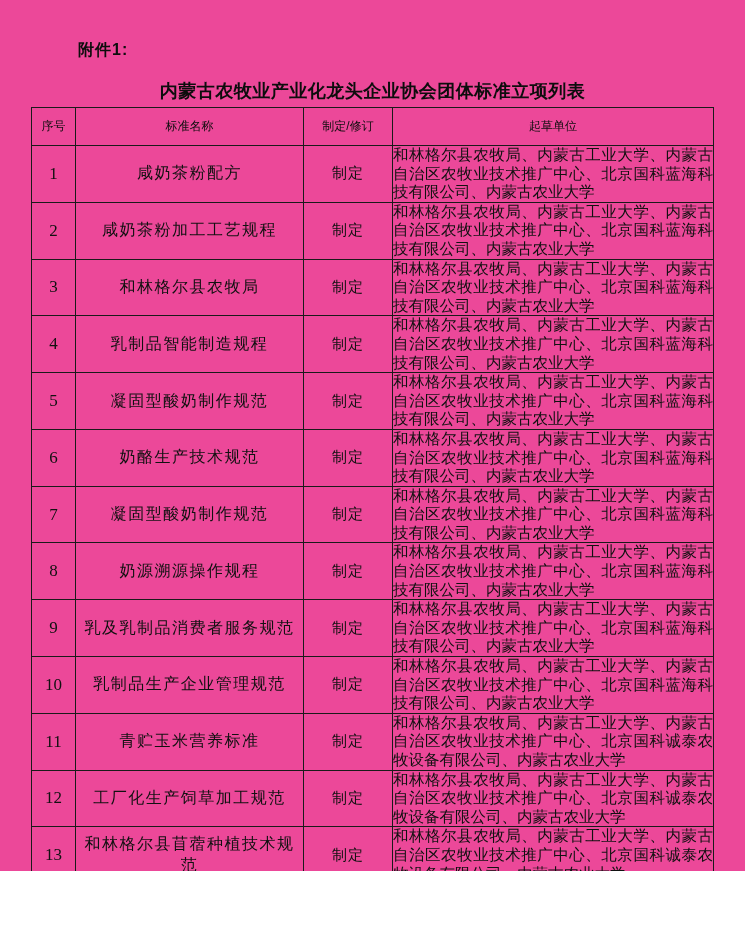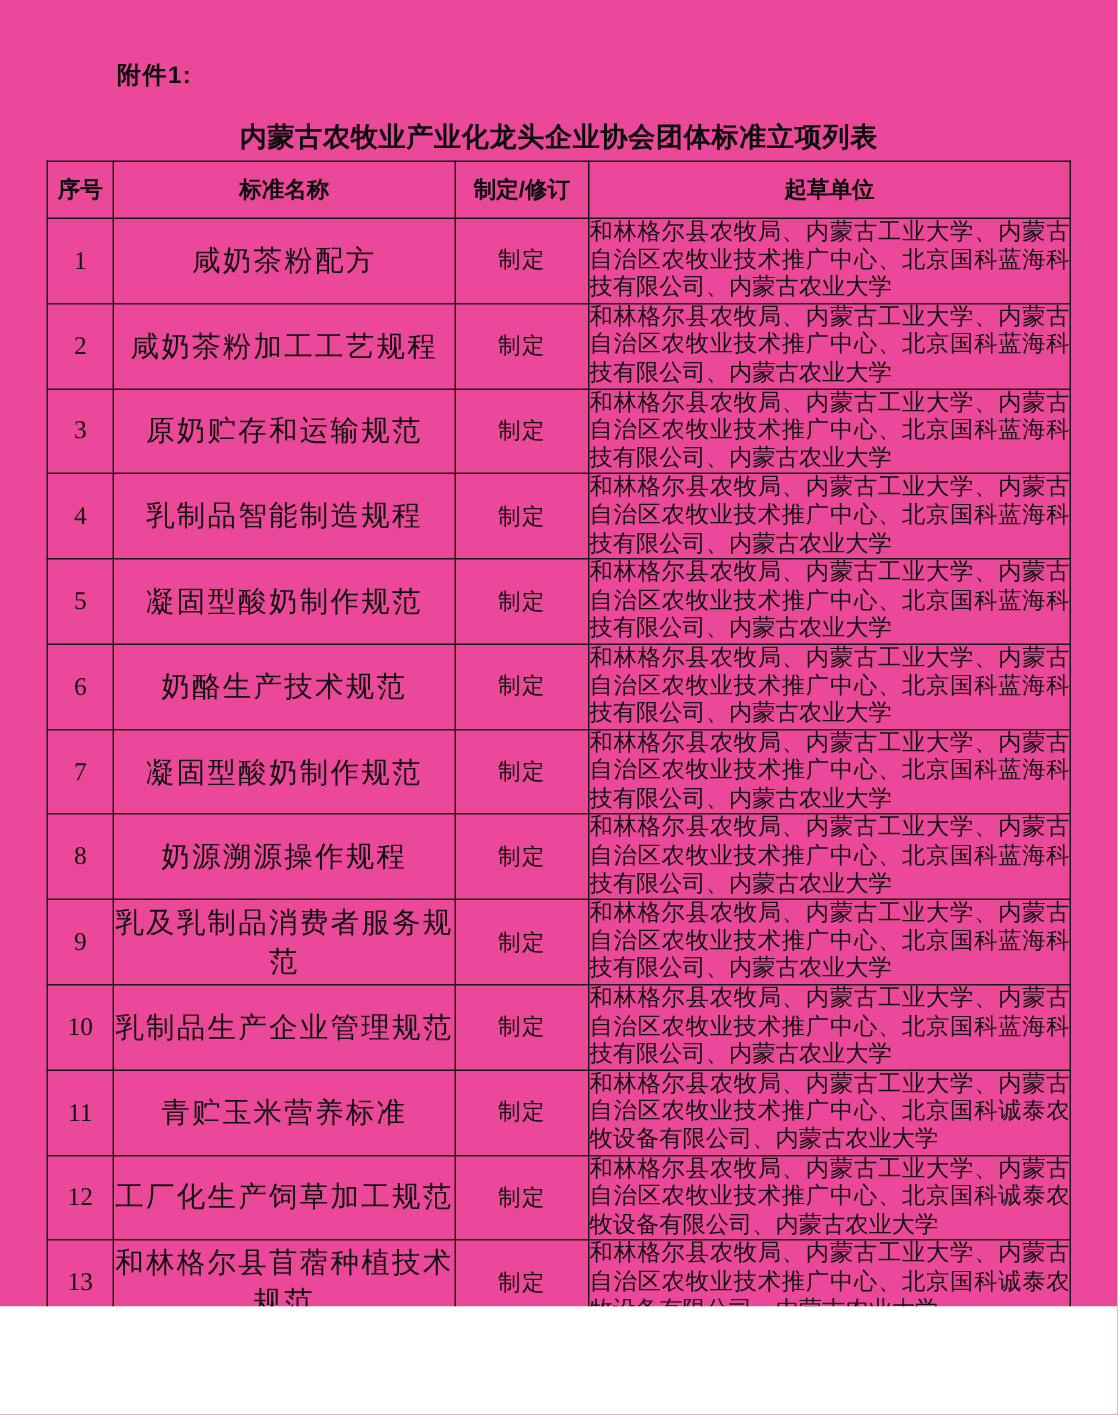--- a/index.html
+++ b/index.html
@@ -53,36 +53,36 @@
   table.standards th,
   table.standards td {
     border: 1.5px solid #1a1a1a;
     padding: 0;
     vertical-align: middle;
     overflow: hidden;
   }
   table.standards thead th {
     height: 37px;
     font-family: "Liberation Sans", sans-serif;
-    font-weight: bold;
-    font-size: 15px;
+    font-weight: normal;
+    font-size: 12px;
     text-align: center;
     color: #0d0d0d;
   }
   table.standards tbody td {
     height: 55.5px;
   }
   td.cell-no {
     text-align: center;
     font-size: 17px;
     font-family: "Liberation Serif", serif;
   }
   td.cell-name {
     text-align: center;
-    font-size: 19px;
+    font-size: 16px;
     letter-spacing: 1.5px;
   }
   td.cell-type {
     text-align: center;
     font-size: 15px;
     letter-spacing: 1px;
   }
   td.cell-drafter {
     font-size: 15.5px;
     line-height: 18.6px;
@@ -135,21 +135,21 @@
         <td class="cell-drafter">和林格尔县农牧局、内蒙古工业大学、内蒙古自治区农牧业技术推广中心、北京国科蓝海科技有限公司、内蒙古农业大学</td>
       </tr>
       <tr>
         <td class="cell-no">2</td>
         <td class="cell-name">咸奶茶粉加工工艺规程</td>
         <td class="cell-type">制定</td>
         <td class="cell-drafter">和林格尔县农牧局、内蒙古工业大学、内蒙古自治区农牧业技术推广中心、北京国科蓝海科技有限公司、内蒙古农业大学</td>
       </tr>
       <tr>
         <td class="cell-no">3</td>
-        <td class="cell-name">原奶贮存和运输规范</td>
+        <td class="cell-name">和林格尔县农牧局</td>
         <td class="cell-type">制定</td>
         <td class="cell-drafter">和林格尔县农牧局、内蒙古工业大学、内蒙古自治区农牧业技术推广中心、北京国科蓝海科技有限公司、内蒙古农业大学</td>
       </tr>
       <tr>
         <td class="cell-no">4</td>
         <td class="cell-name">乳制品智能制造规程</td>
         <td class="cell-type">制定</td>
         <td class="cell-drafter">和林格尔县农牧局、内蒙古工业大学、内蒙古自治区农牧业技术推广中心、北京国科蓝海科技有限公司、内蒙古农业大学</td>
       </tr>
       <tr>

